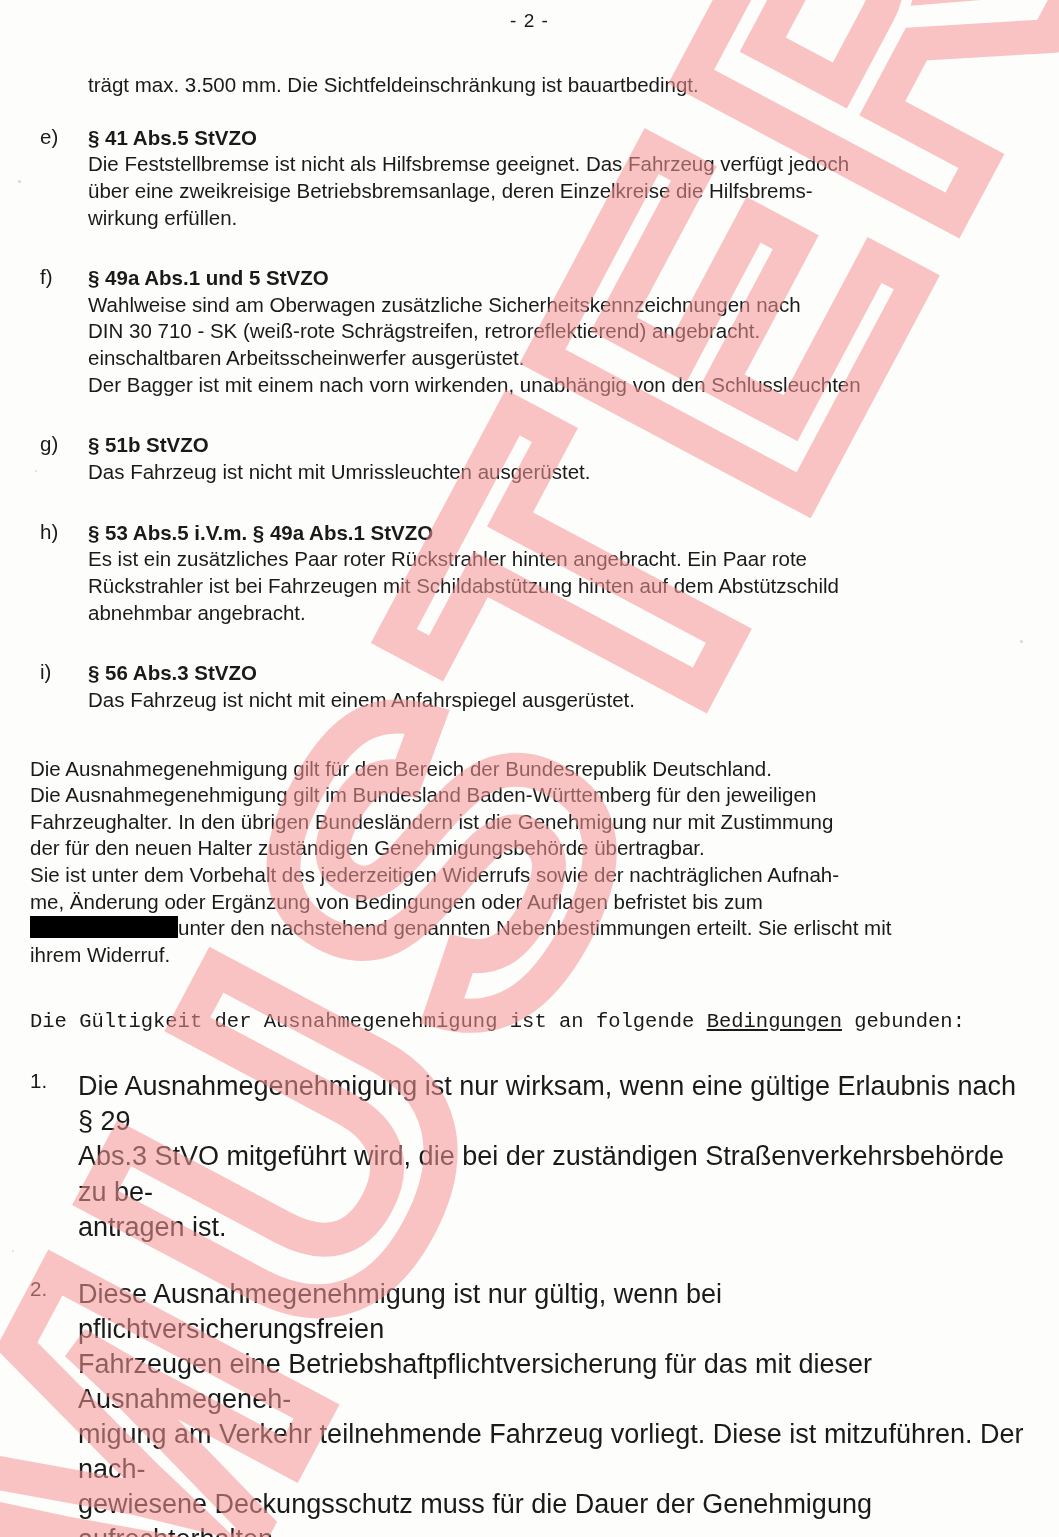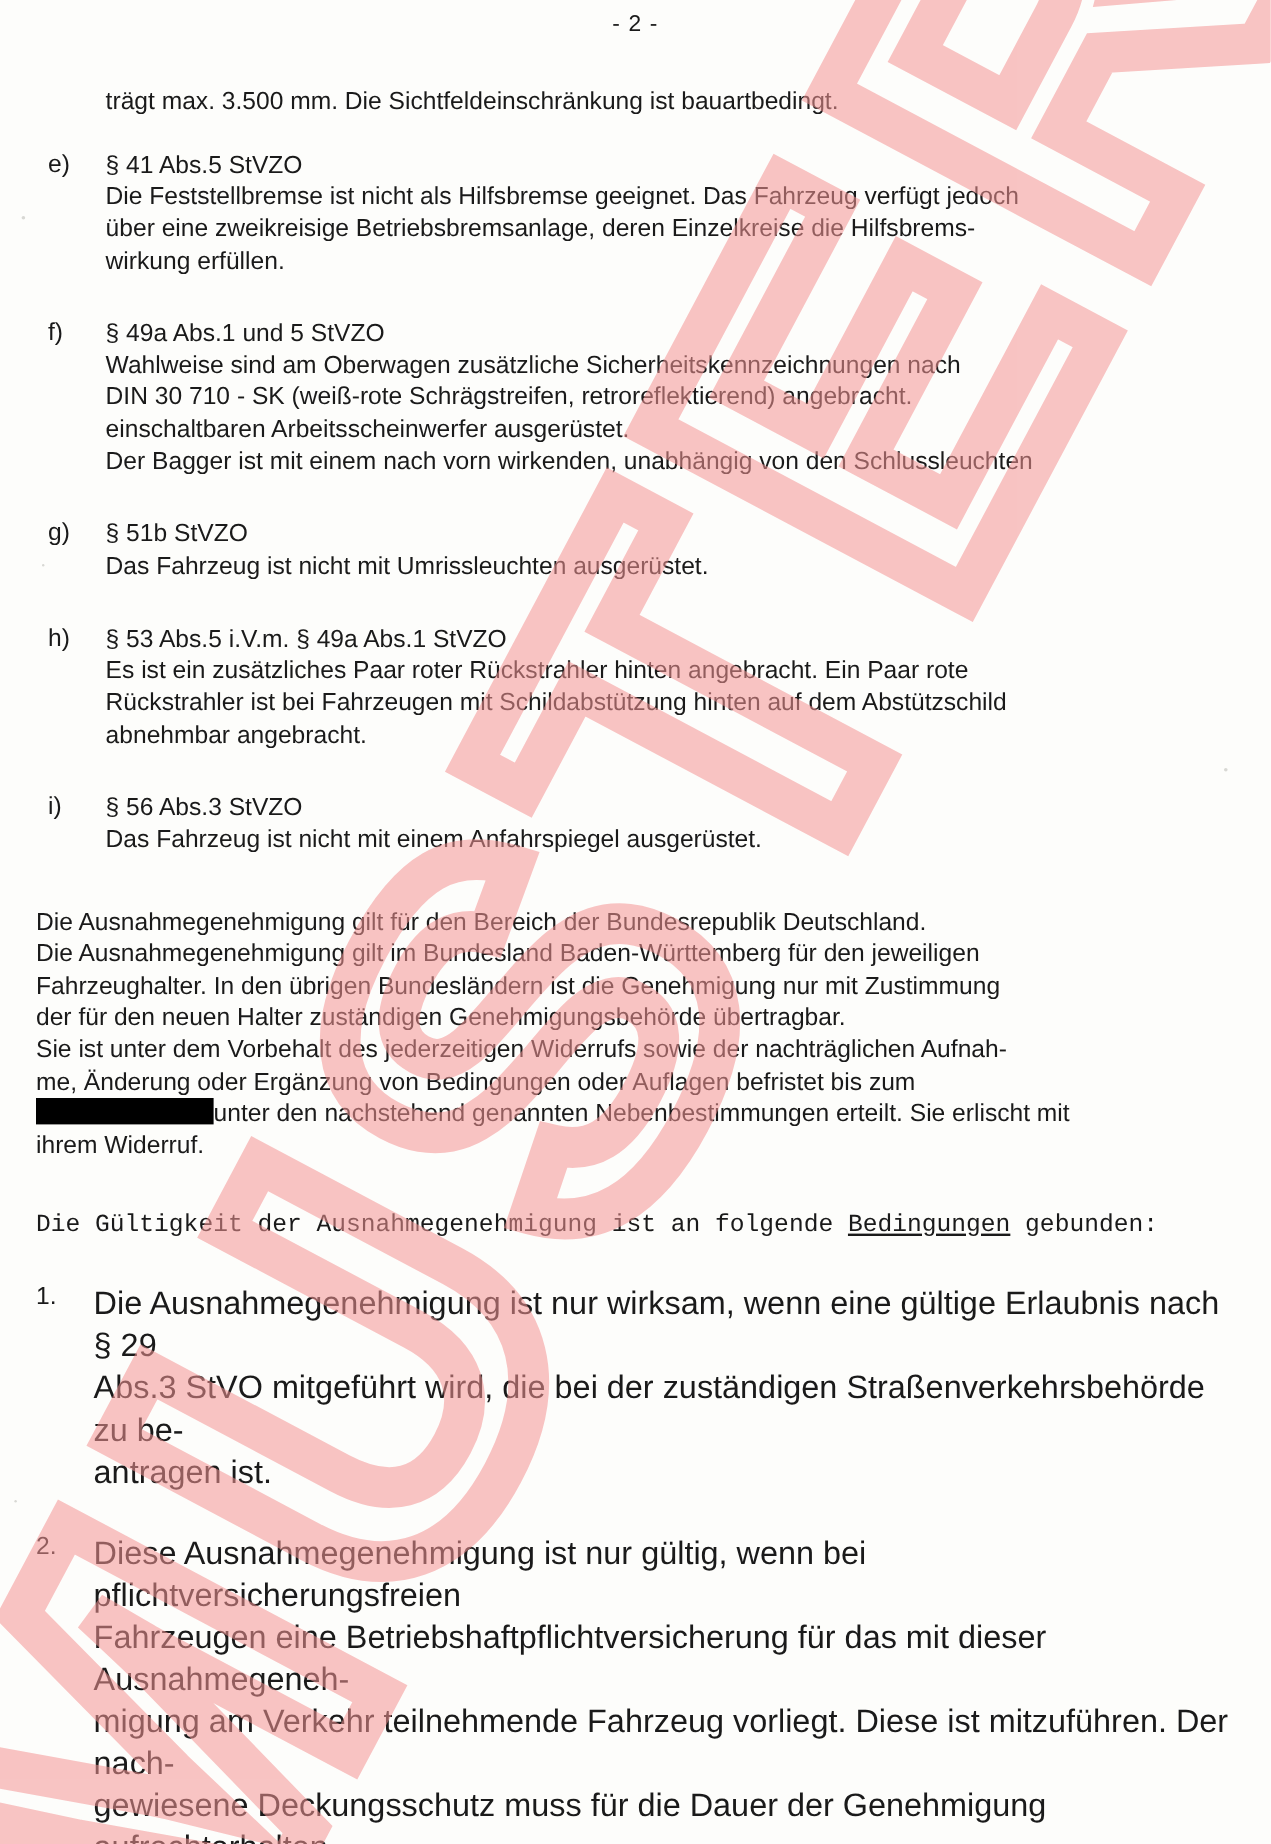--- a/index.html
+++ b/index.html
@@ -68,20 +68,21 @@
   .item .marker {
     position: absolute;
     left: 40px;
     top: 0;
     width: 40px;
     font-size: 20.5px;
   }
   .item .heading {
     font-size: 20.5px;
     line-height: 1.30;
+    font-weight: bold;
   }
   .item .lines {
     font-size: 20.5px;
     line-height: 1.30;
   }
 
   
   .nitem {
     display: block;
     position: relative;

